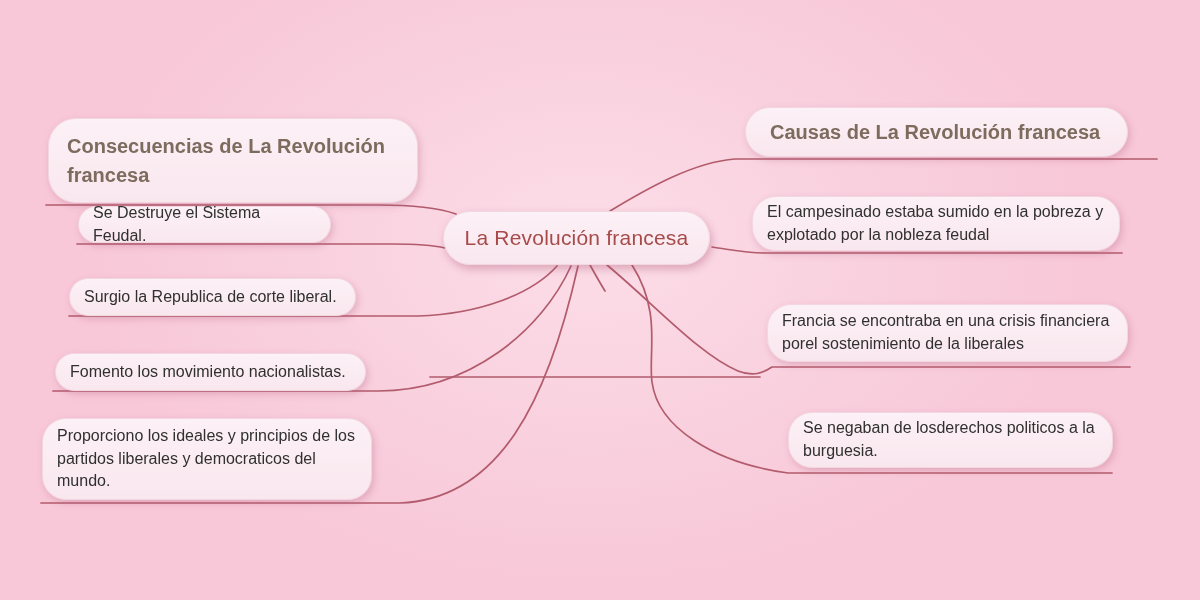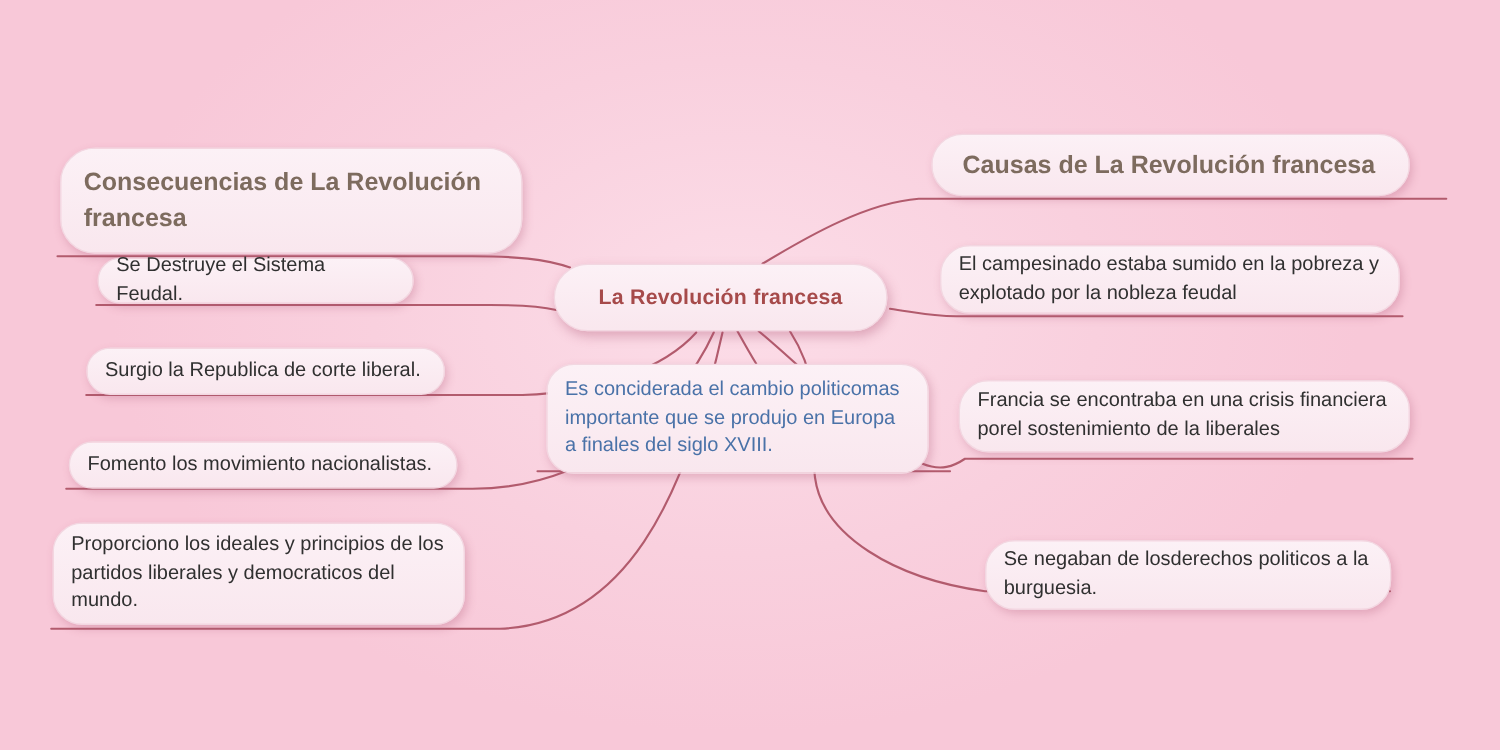--- a/index.html
+++ b/index.html
@@ -25,34 +25,34 @@
   }
   .node .txt{display:block;}
   .single{padding:0 14px;border-radius:19px;}
   .multi{padding:8px 14px;border-radius:24px;}
   .center-node{
     left:443px;top:211px;width:267px;height:54px;
     border-radius:27px;justify-content:center;
     box-shadow:2px 4px 9px rgba(170,80,110,0.38);
   }
   .center-node .txt{
-    font-size:17px;font-weight:700;color:#a64a4a;letter-spacing:.2px;text-align:right;
+    font-size:21px;font-weight:400;color:#a64a4a;letter-spacing:.2px;text-align:right;
   }
   .desc-node{left:437px;top:291px;width:306px;height:88px;border-radius:22px;}
   .desc-node .txt{color:#4a72a8;}
   .heading-node .txt{font-size:20px;font-weight:700;color:#7d6b5e;}
   .lheading{left:48px;top:118px;width:370px;height:85px;padding:13px 18px;border-radius:28px;align-items:flex-end;}
   .rheading{left:745px;top:107px;width:383px;height:50px;padding:0 24px;border-radius:25px;}
   .litem1{left:78px;top:206px;width:253px;height:37px;}
   .litem2{left:69px;top:278px;width:287px;height:38px;}
   .litem3{left:55px;top:353px;width:311px;height:38px;}
   .litem4{left:42px;top:418px;width:330px;height:82px;}
   .ritem1{left:752px;top:196px;width:368px;height:55px;}
   .ritem2{left:767px;top:304px;width:361px;height:58px;}
-  .ritem3{left:788px;top:432px;width:325px;height:56px;}
+  .ritem3{left:788px;top:412px;width:325px;height:56px;}
 </style>
 </head>
 <body>
 
 <div class="stage">
 
   <svg class="connectors" viewBox="0 0 1200 600" xmlns="http://www.w3.org/2000/svg">
     <path d="M 46 205 H 378 C 412 205 436 207 456 214"></path>
     <path d="M 77 244 H 392 C 414 244 432 245 445 248"></path>
     <path d="M 69 316 H 418 C 480 314 532 294 557 266"></path>
@@ -63,23 +63,20 @@
     <path d="M 610 211 C 648 188 694 162 735 159 H 1157"></path>
     <path d="M 712 247 C 733 250 745 253 765 253 H 1122"></path>
     <path d="M 607 265 C 655 305 700 355 738 371 C 753 377 763 373 772 367 H 1130"></path>
     <path d="M 632 265 C 662 312 648 352 652 382 C 658 428 715 463 788 473 H 1112"></path>
   </svg>
 
   <div class="node center-node">
     <span class="txt">La Revolución francesa</span>
   </div>
 
-  <div class="node desc-node multi">
-    <span class="txt">Es conciderada el cambio politicomas importante que se produjo en Europa a finales del siglo XVIII.</span>
-  </div>
 
   <div class="node heading-node lheading">
     <span class="txt">Consecuencias de La Revolución francesa</span>
   </div>
 
   <div class="node single litem1">
     <span class="txt">Se Destruye el Sistema Feudal.</span>
   </div>
 
   <div class="node single litem3">

